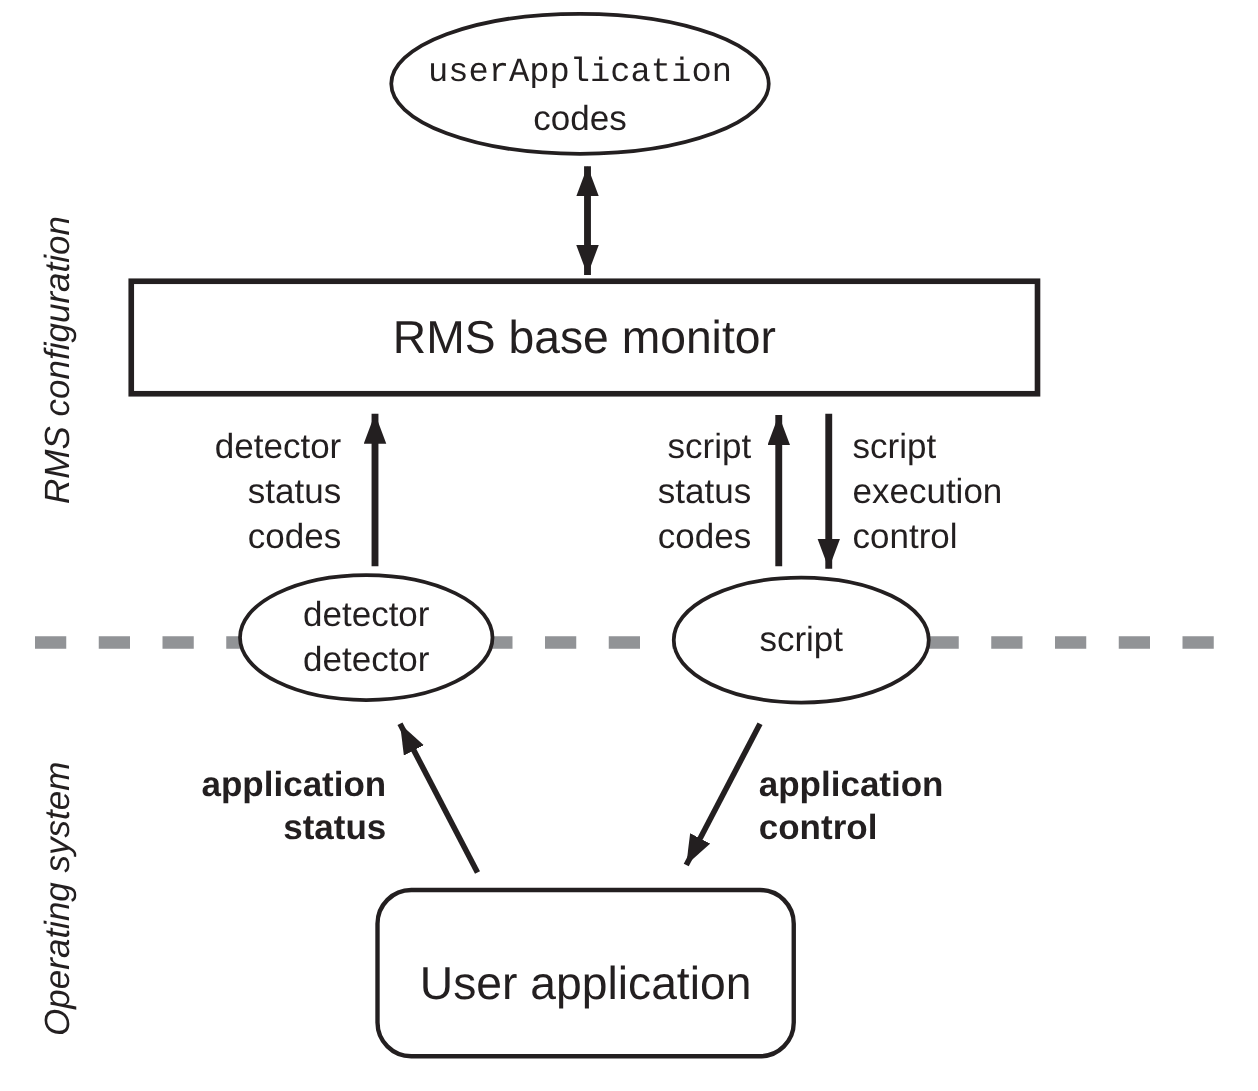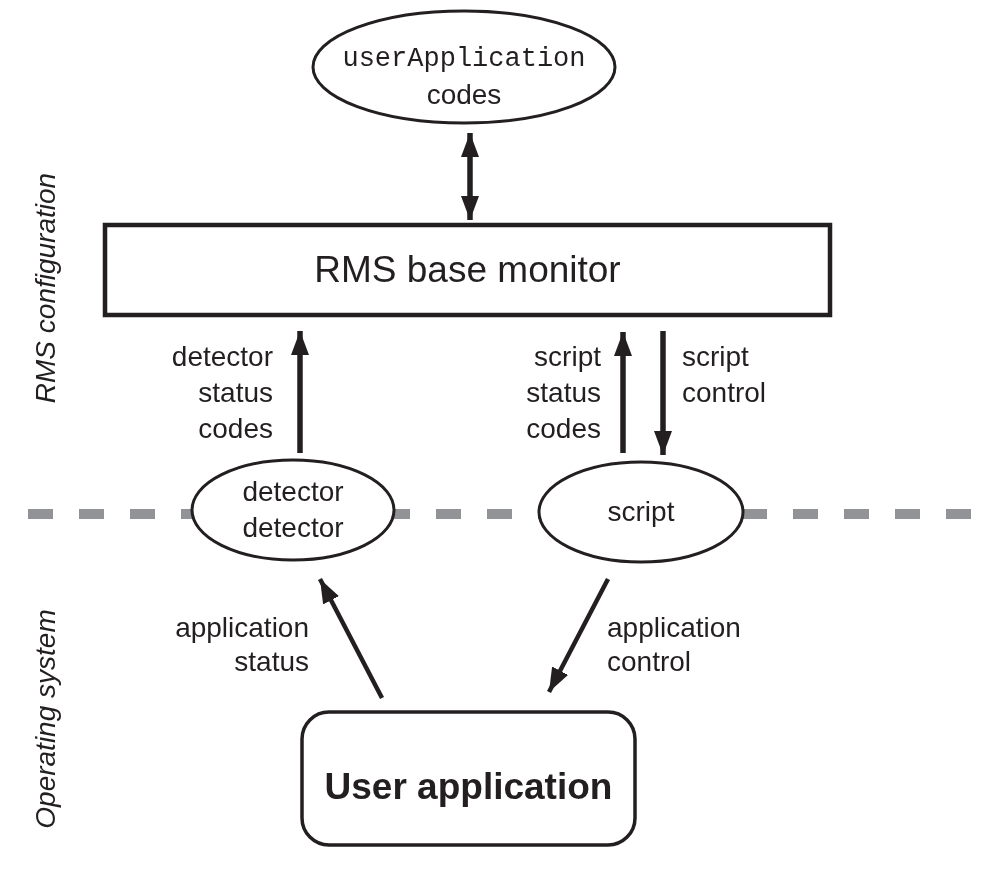--- a/index.html
+++ b/index.html
@@ -15,21 +15,21 @@
   .stage svg { position: absolute; left: 0; top: 0; }
   .lbl {
     position: absolute;
     font-size: 28px;
     line-height: 36px;
     color: #231f20;
     white-space: nowrap;
   }
   .lbl.right { text-align: right; }
   .lbl.left  { text-align: left; }
-  .lbl.two   { line-height: 34px; }
+  .lbl.two   { line-height: 34px; font-weight: bold; }
   .nodebox {
     position: absolute;
     display: flex;
     flex-direction: column;
     align-items: center;
     justify-content: center;
     text-align: center;
     color: #231f20;
   }
   .mono {
@@ -112,35 +112,36 @@
   </div>
 
   <div class="lbl right" style="left:401px; top:339px; width:200px;">
     <div>script</div>
     <div>status</div>
     <div>codes</div>
   </div>
 
   <div class="lbl left" style="left:682px; top:339px; width:230px;">
     <div>script</div>
+    <div>execution</div>
     <div>control</div>
   </div>
 
   <div class="nodebox ellipse-text" style="left:192px; top:460px; width:202px; height:100px;">
     <div>detector</div>
     <div>detector</div>
   </div>
 
   <div class="nodebox ellipse-text" style="left:539px; top:462px; width:204px; height:100px;">script</div>
 
   <div class="lbl right two" style="left:109px; top:611px; width:200px;">
     <div>application</div>
     <div>status</div>
   </div>
 
   <div class="lbl left two" style="left:607px; top:611px; width:220px;">
     <div>application</div>
     <div>control</div>
   </div>
 
-  <div class="nodebox sans29" style="left:302px; top:712px; width:333px; height:150px;font-weight:bold;">User application</div>
+  <div class="nodebox sans29" style="left:302px; top:712px; width:333px; height:150px;">User application</div>
 
 </div>
 
 </body></html>

